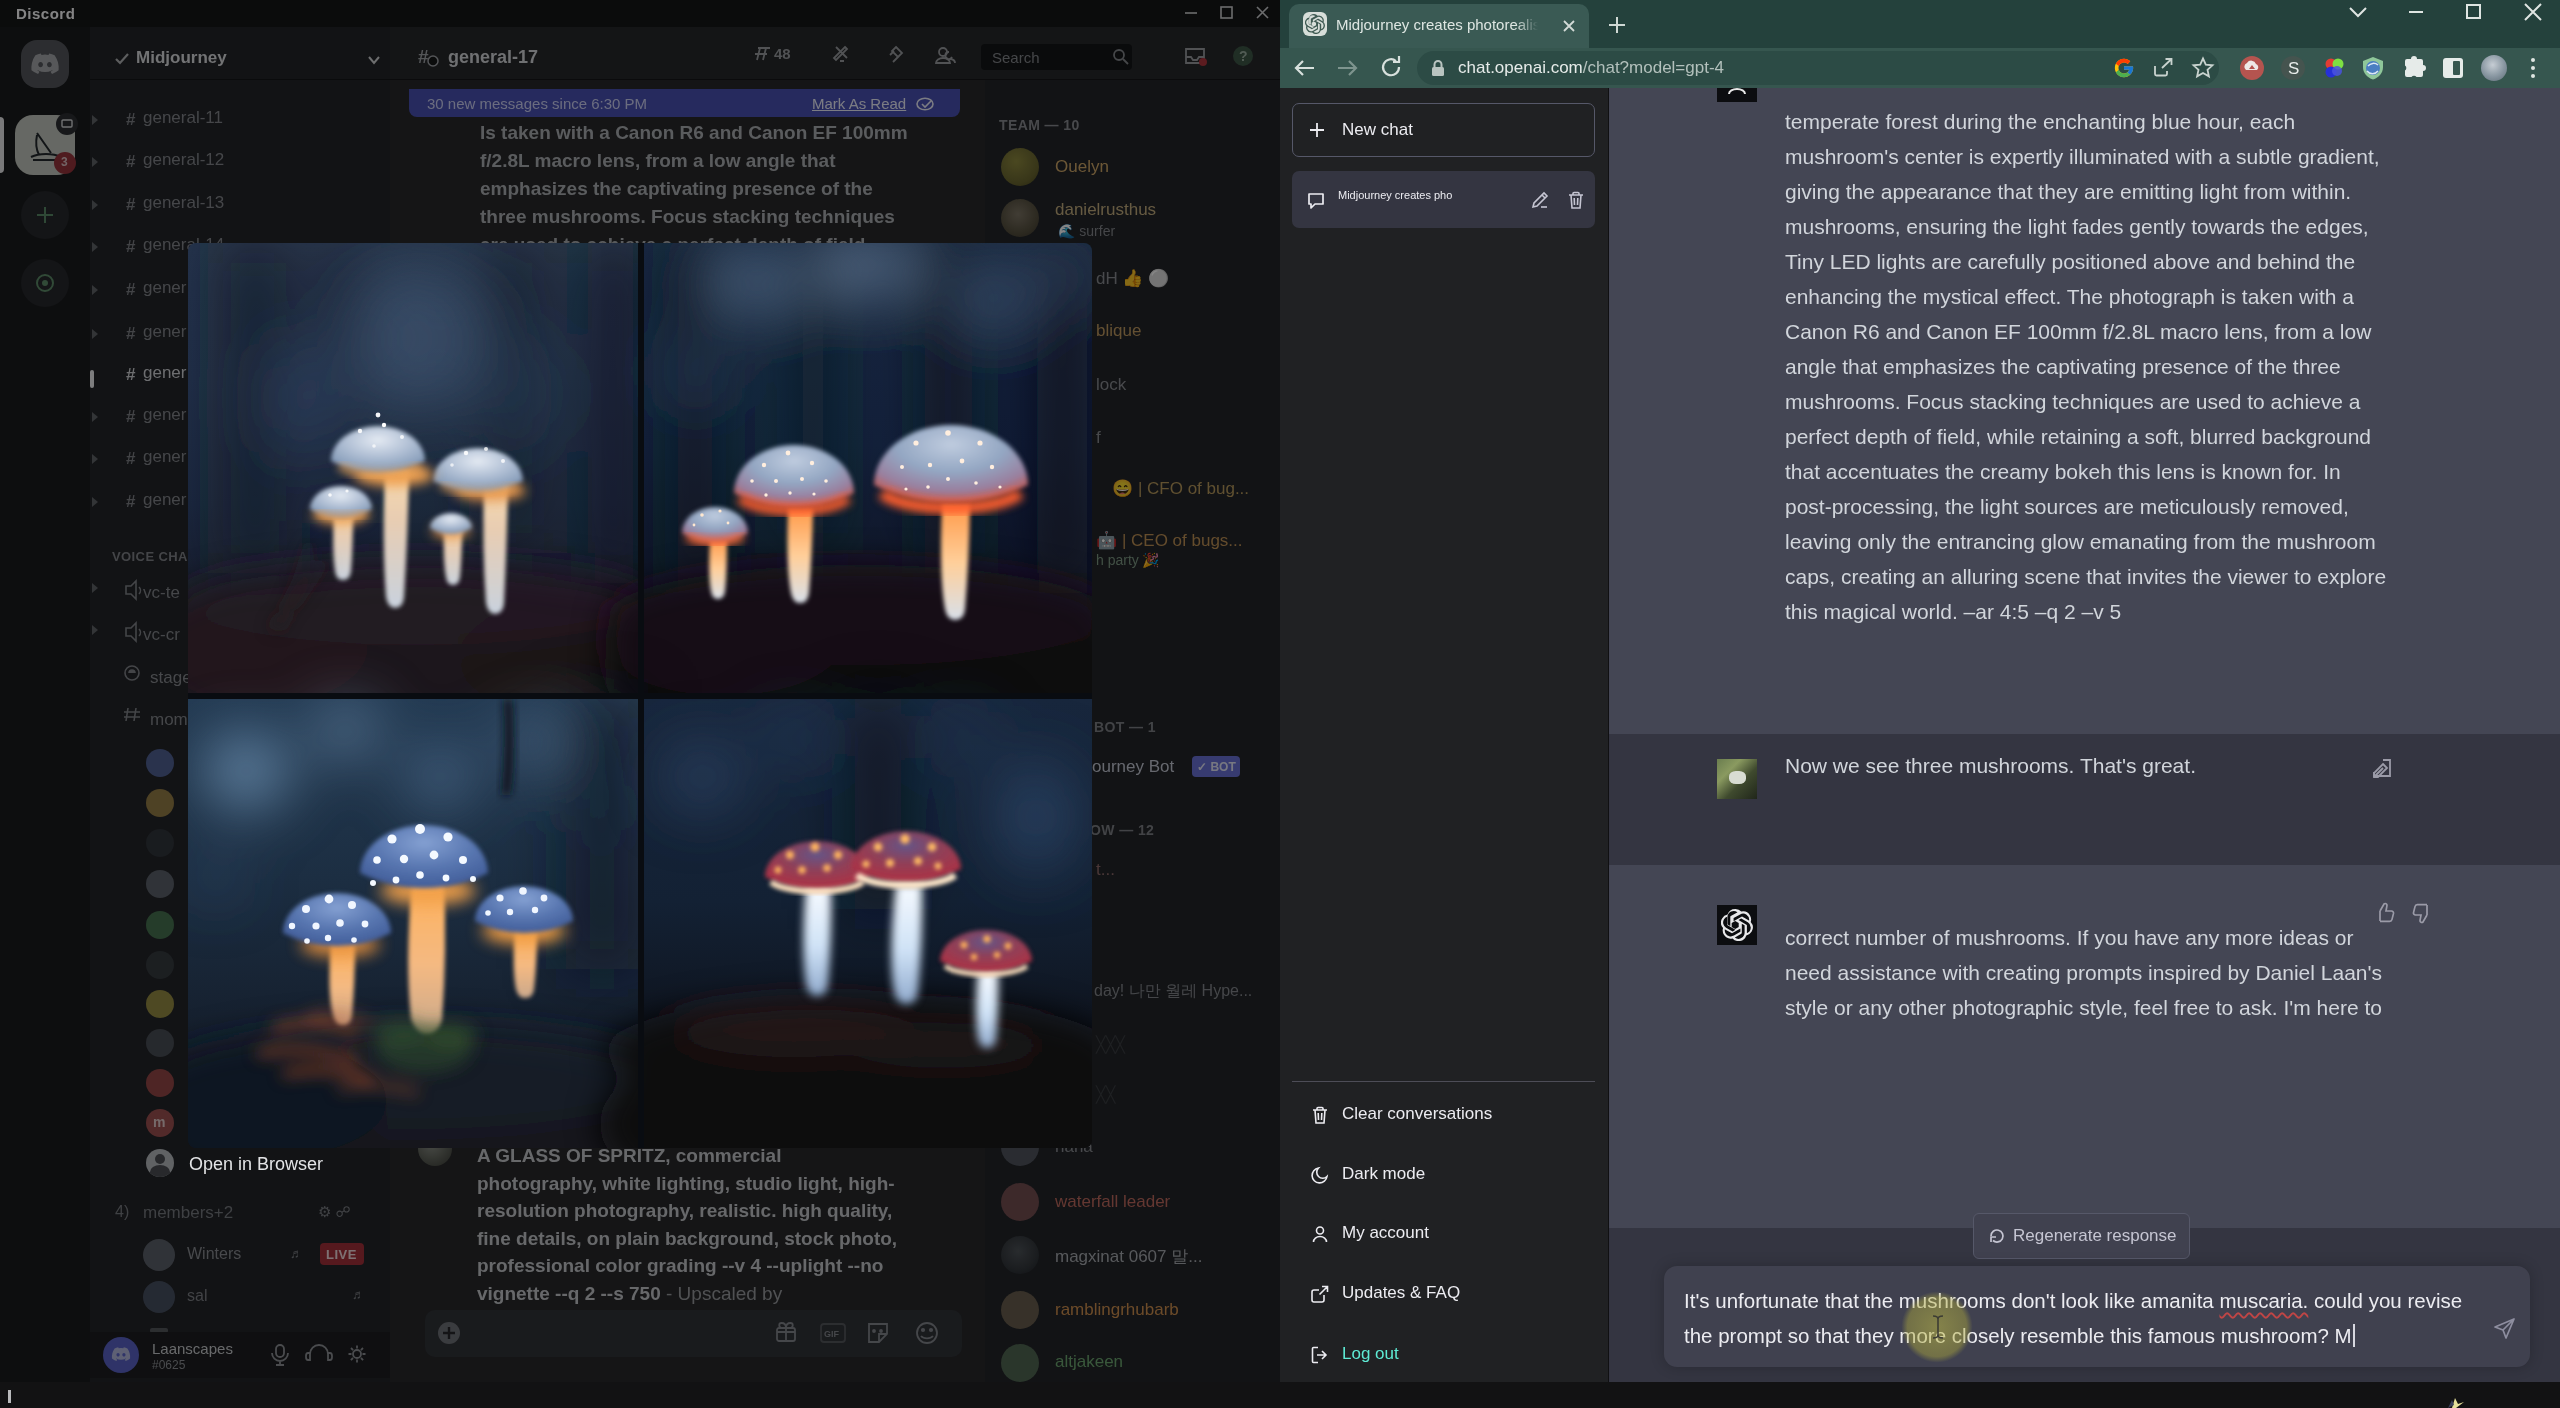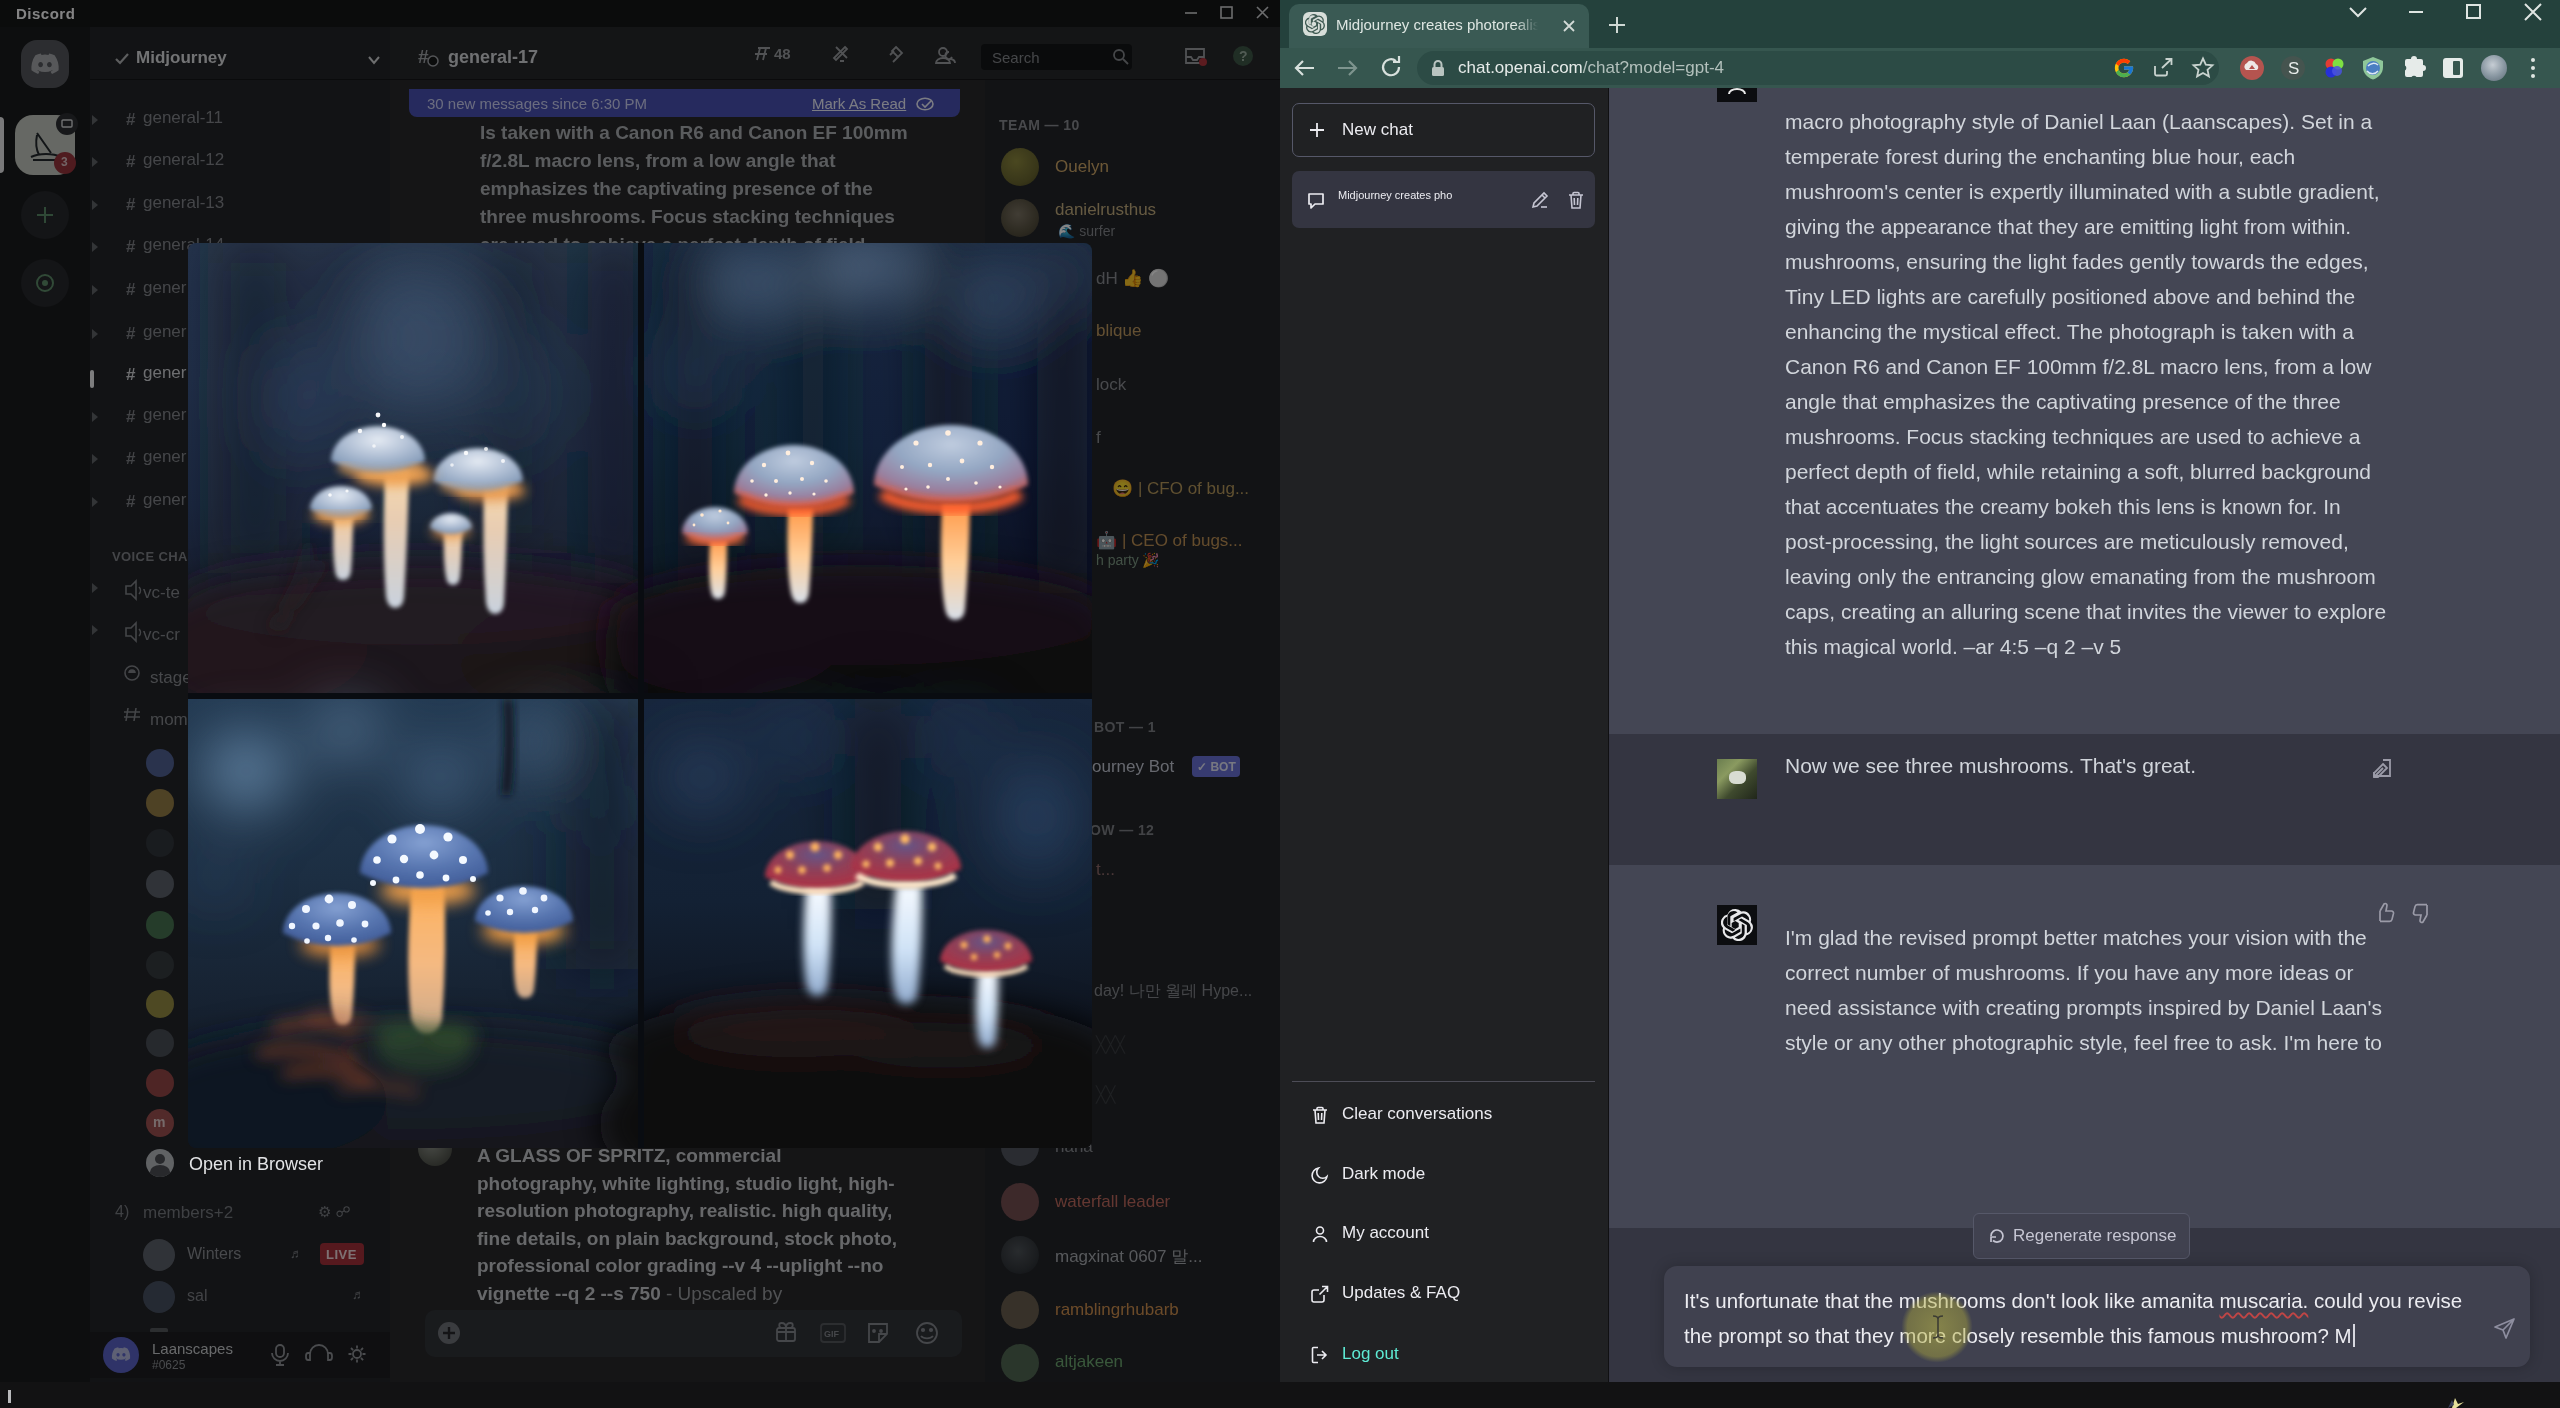--- a/index.html
+++ b/index.html
@@ -765,21 +765,20 @@
 
     <div class="abs" style="left:329px;top:0;width:951px;height:646px;background:#444654;"></div>
     <div class="abs" style="left:329px;top:777px;width:951px;height:363px;background:#444654;"></div>
 
     <div class="abs" style="left:437px;top:0px;width:40px;height:14px;background:#0c0d10;"></div>
     <svg class="abs" width="40" height="14" style="left:437px;top:0px;">
         <path d="M12 6 a8 5 0 0 1 16 0" stroke="#e8e8e8" stroke-width="2" fill="none"></path>
       </svg>
 
     <div class="abs" style="left:505px;top:16px;font-size:21px;color:#d1d5db;line-height:35px;">
-      <div class="nw">macro photography style of Daniel Laan (Laanscapes). Set in a</div>
       <div class="nw">temperate forest during the enchanting blue hour, each</div>
       <div class="nw">mushroom's center is expertly illuminated with a subtle gradient,</div>
       <div class="nw">giving the appearance that they are emitting light from within.</div>
       <div class="nw">mushrooms, ensuring the light fades gently towards the edges,</div>
       <div class="nw">Tiny LED lights are carefully positioned above and behind the</div>
       <div class="nw">enhancing the mystical effect. The photograph is taken with a</div>
       <div class="nw">Canon R6 and Canon EF 100mm f/2.8L macro lens, from a low</div>
       <div class="nw">angle that emphasizes the captivating presence of the three</div>
       <div class="nw">mushrooms. Focus stacking techniques are used to achieve a</div>
       <div class="nw">perfect depth of field, while retaining a soft, blurred background</div>
@@ -798,21 +797,20 @@
       <path d="M4 16 v4 h16 v-16 h-7" stroke="#9b9ba8" stroke-width="1.8" fill="none"></path>
       <path d="M13 12 l-9 9 M13 8 l4 4 l-9 9 h-4 v-4 Z" stroke="#9b9ba8" stroke-width="1.8" fill="none"></path>
     </svg>
 
     <div class="abs" style="left:437px;top:817px;width:40px;height:40px;background:#0c0d10;"></div>
     <svg class="abs" width="32" height="32" style="left:441px;top:821px;" viewBox="0 0 320 320">
       <path fill="#e8e8ea" d="M297 131a80 80 0 0 0-7-66 81 81 0 0 0-87-39A80 80 0 0 0 142 0a81 81 0 0 0-77 56 80 80 0 0 0-54 39 81 81 0 0 0 10 95 80 80 0 0 0 7 66 81 81 0 0 0 87 39 80 80 0 0 0 61 26 81 81 0 0 0 77-56 80 80 0 0 0 54-39 81 81 0 0 0-10-95Zm-121 168a60 60 0 0 1-39-14l2-1 64-37a10 10 0 0 0 5-9v-91l27 16a1 1 0 0 1 1 1v75a61 61 0 0 1-60 60ZM46 244a60 60 0 0 1-7-41l2 1 64 37a10 10 0 0 0 10 0l79-45v31a1 1 0 0 1 0 1l-65 38a61 61 0 0 1-83-22ZM29 105a60 60 0 0 1 32-27v76a10 10 0 0 0 5 9l78 45-27 16a1 1 0 0 1-1 0l-65-37a61 61 0 0 1-22-82Zm225 52-79-46 27-15a1 1 0 0 1 1 0l65 37a61 61 0 0 1-9 109v-76a10 10 0 0 0-5-9Zm27-41-2-1-64-38a10 10 0 0 0-10 0l-79 46V92a1 1 0 0 1 0-1l65-37a61 61 0 0 1 90 62ZM93 171l-27-16a1 1 0 0 1-1-1V79a61 61 0 0 1 99-46l-2 1-64 37a10 10 0 0 0-5 9Zm14-32 35-20 35 20v41l-35 20-35-20Z"></path>
     </svg>
 
     <div class="abs" style="left:505px;top:832px;font-size:21px;color:#d1d5db;line-height:35px;">
-      <div class="nw">I'm glad the revised prompt better matches your vision with the</div>
       <div class="nw">correct number of mushrooms. If you have any more ideas or</div>
       <div class="nw">need assistance with creating prompts inspired by Daniel Laan's</div>
       <div class="nw">style or any other photographic style, feel free to ask. I'm here to</div>
     </div>
     <svg class="abs" width="24" height="24" style="left:1093px;top:813px;">
       <path d="M7 10 v10 M7 10 l4 -7 a1.8 1.8 0 0 1 3 1.5 L13 10 h5.5 a2 2 0 0 1 2 2.4 l-1.5 6 a2.5 2.5 0 0 1 -2.5 1.9 H7" stroke="#9b9ba8" stroke-width="1.7" fill="none"></path>
     </svg>
     <svg class="abs" width="24" height="24" style="left:1130px;top:813px;">
       <path d="M17 14 v-10 M17 14 l-4 7 a1.8 1.8 0 0 1 -3 -1.5 L11 14 h-5.5 a2 2 0 0 1 -2 -2.4 l1.5 -6 a2.5 2.5 0 0 1 2.5 -1.9 H17" stroke="#9b9ba8" stroke-width="1.7" fill="none"></path>
     </svg>

